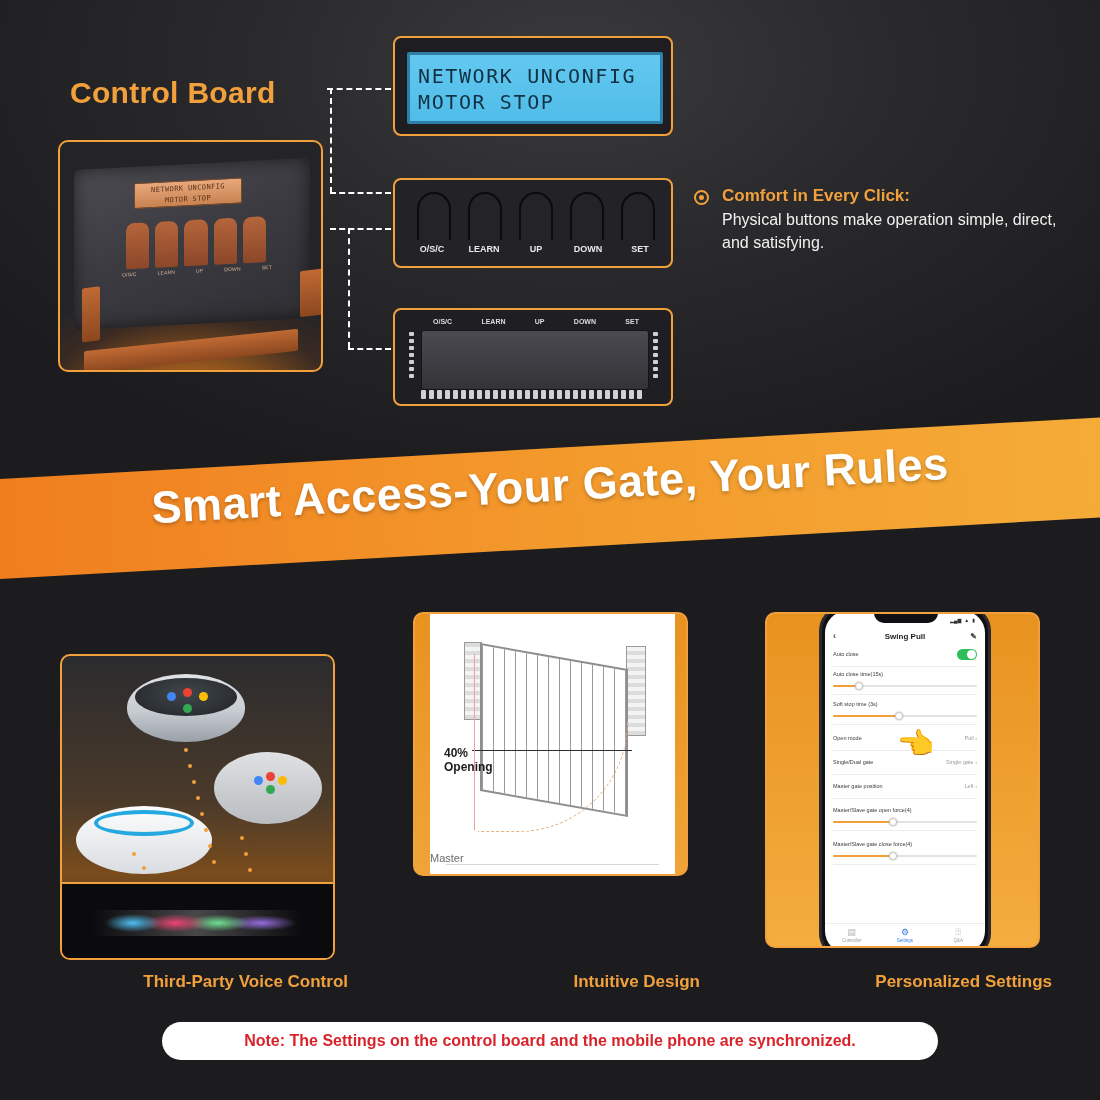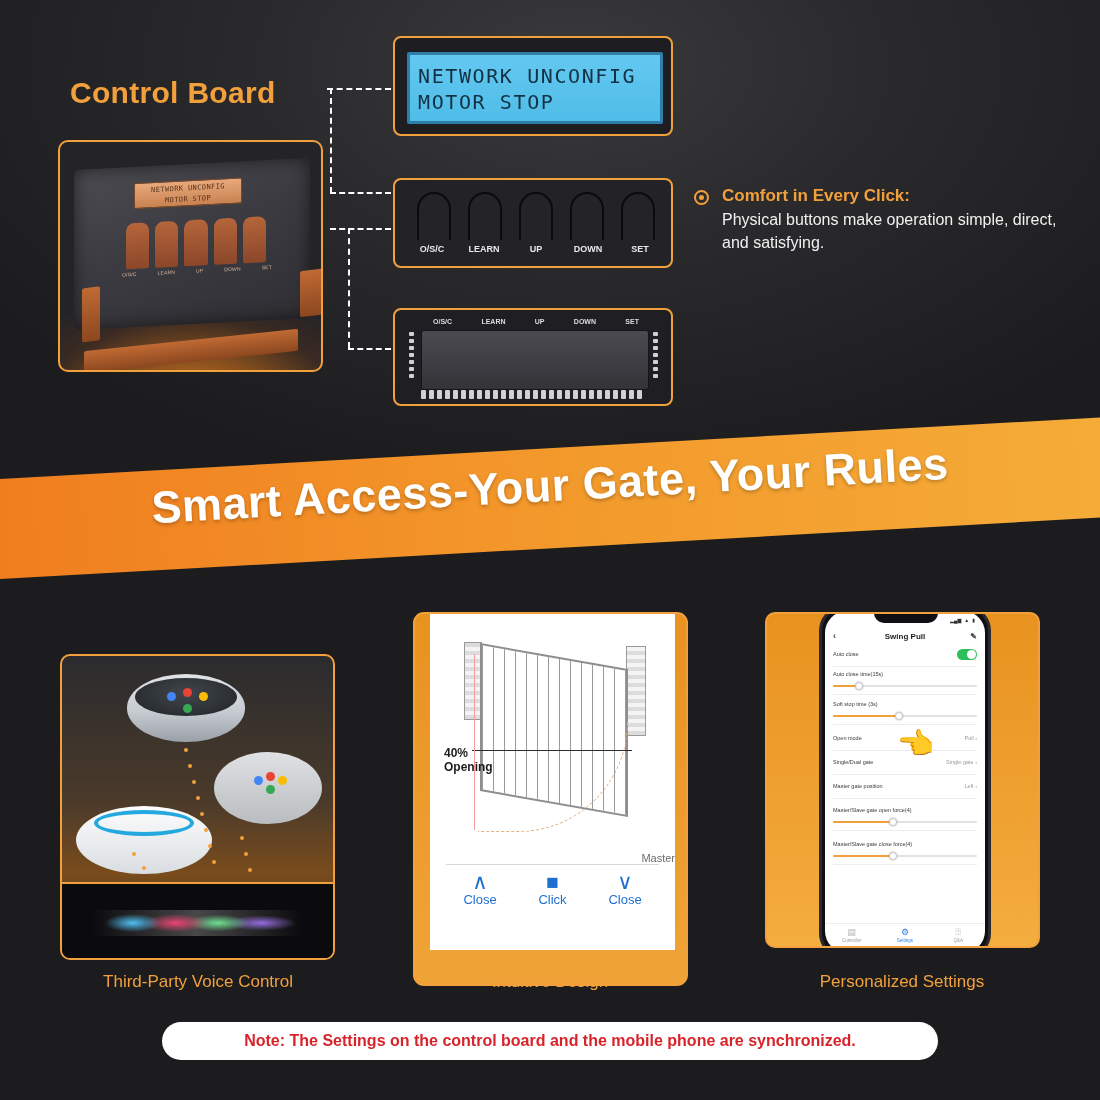--- a/index.html
+++ b/index.html
@@ -144,22 +144,22 @@
 
   
   .bottom { position:absolute; left:0; top:600px; width:1100px; height:500px; }
 
   .card {
     position:absolute;
     border: 2px solid #f2a03c; border-radius: 10px;
     overflow:hidden;
   }
   .card-label {
-    position:absolute; text-align:center; width: 300px;
-    font-size: 17px; font-weight: normal; color:#f2a03c;
+    position:absolute; text-align:right; width: 300px;
+    font-size: 17px; font-weight: bold; color:#f2a03c;
   }
 
   
   .card-voice {
     left: 60px; top: 54px; width: 275px; height: 306px;
     background: linear-gradient(180deg,#2b2b2e 0%, #4a3a2a 48%, #7a4c1c 72%, #2a2a2c 100%);
   }
   .echo {
     position:absolute; left: 65px; top: 18px; width: 118px; height: 68px;
     background: linear-gradient(180deg,#dfe2e6 0%, #c7ccd2 55%, #9aa0a7 100%);
@@ -200,43 +200,42 @@
       radial-gradient(ellipse 44px 12px at 60% 50%, rgba(120,255,160,.85) 0%, rgba(120,255,160,0) 70%),
       radial-gradient(ellipse 50px 11px at 80% 50%, rgba(170,120,255,.85) 0%, rgba(170,120,255,0) 70%),
       linear-gradient(90deg, rgba(255,255,255,0) 0%, rgba(255,255,255,.25) 50%, rgba(255,255,255,0) 100%);
     filter: blur(.3px);
   }
   .dots-line { position:absolute; }
   .dot-sm { position:absolute; width:4px; height:4px; border-radius:50%; background:#f2a03c; }
 
   
   .card-design {
-    left: 413px; top: 12px; width: 275px; height: 374px;
+    left: 413px; top: 12px; width: 275px; height: 264px;
     background: linear-gradient(180deg,#e8921f 0%, #f0a437 100%);
-    border-radius: 11px;
   }
   .design-inner {
     position:absolute; left: 15px; top: 0px; width: 245px; height: 336px;
     background:#ffffff;
   }
   .gate-pillar {
     position:absolute; background: repeating-linear-gradient(0deg,#dcdcdc 0 4px,#f4f4f4 4px 8px);
     border:1px solid #9a9a9a;
   }
   .gate-panel {
     position:absolute; left: 50px; top: 42px; width: 148px; height: 148px;
     border: 2px solid #8e8e92;
     background: repeating-linear-gradient(90deg, #9a9a9e 0 1px, transparent 1px 11px);
     transform: skewY(10deg);
   }
   .pct-label {
     position:absolute; left: 14px; top: 132px; font-size: 12px; color:#1c1c1e; font-weight:600; line-height:14px;
   }
   .master-label {
-    position:absolute; left:0; top: 238px; width: 245px; text-align:right;
+    position:absolute; left:0; top: 238px; width: 245px; text-align:left;
     font-size: 11px; color:#6b6b70;
   }
   .ctrl-row {
     position:absolute; left: 20px; top: 258px; width: 205px;
     display:flex; justify-content: space-between;
   }
   .ctrl { width: 60px; text-align:center; font-size: 13px; color:#1f6fd0; }
   .ctrl .gl { display:block; font-size: 21px; line-height: 20px; }
   .ctrl.stop .gl { color:#1f6fd0; }
   .sep-line { position:absolute; left: 16px; top: 250px; width: 213px; height:1px; background:#d8d8dc; }

